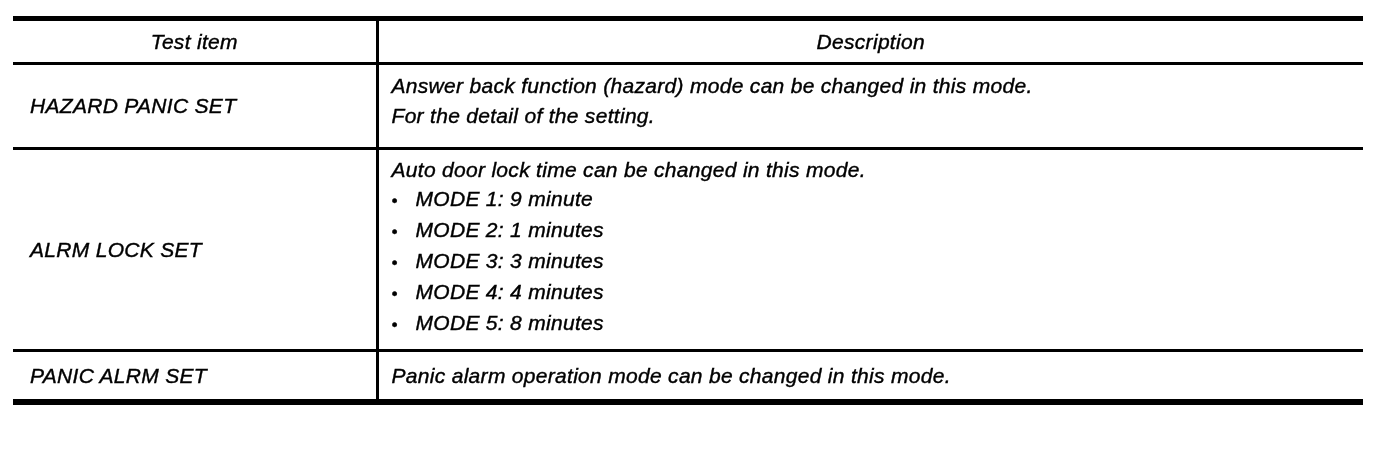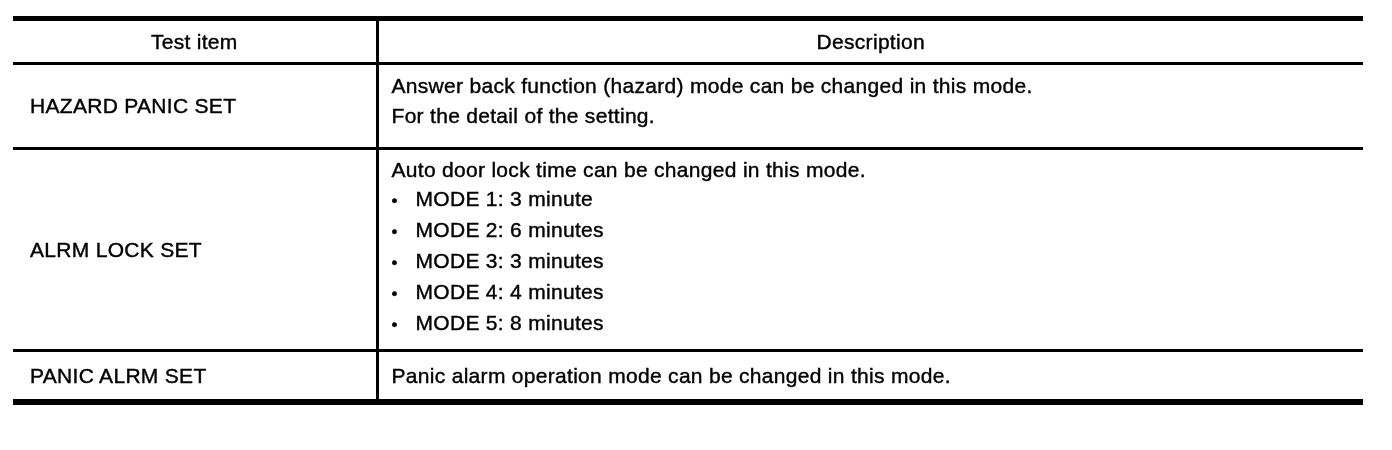--- a/index.html
+++ b/index.html
@@ -28,20 +28,21 @@
     border-top: 5px solid #000;
     border-bottom: 6px solid #000;
     font-size: 21px;
   }
   col.col-item { width: 364px; }
   .spec-table th,
   .spec-table td {
     border-bottom: 3px solid #000;
     margin: 0;
     padding: 0;
+    font-style: italic;
   }
   .spec-table th:first-child,
   .spec-table td:first-child {
     border-right: 3px solid #000;
   }
   .spec-table th {
     height: 41px;
     font-weight: normal;
     text-align: center;
     vertical-align: middle;
@@ -102,25 +103,25 @@
           <span class="desc-line">For the detail of the setting.</span>
         </td>
       </tr>
       <tr class="row-auto">
         <td class="item-cell">ALRM LOCK SET</td>
         <td class="desc-cell">
           <span class="desc-line">Auto door lock time can be changed in this mode.</span>
           <ul class="mode-list">
             <li>
               <span class="bullet-glyph">•</span>
-              <span>MODE 1: 3 minute</span>
+              <span>MODE 1: 9 minute</span>
             </li>
             <li>
               <span class="bullet-glyph">•</span>
-              <span>MODE 2: 6 minutes</span>
+              <span>MODE 2: 1 minutes</span>
             </li>
             <li>
               <span class="bullet-glyph">•</span>
               <span>MODE 3: 3 minutes</span>
             </li>
             <li>
               <span class="bullet-glyph">•</span>
               <span>MODE 4: 4 minutes</span>
             </li>
             <li>

